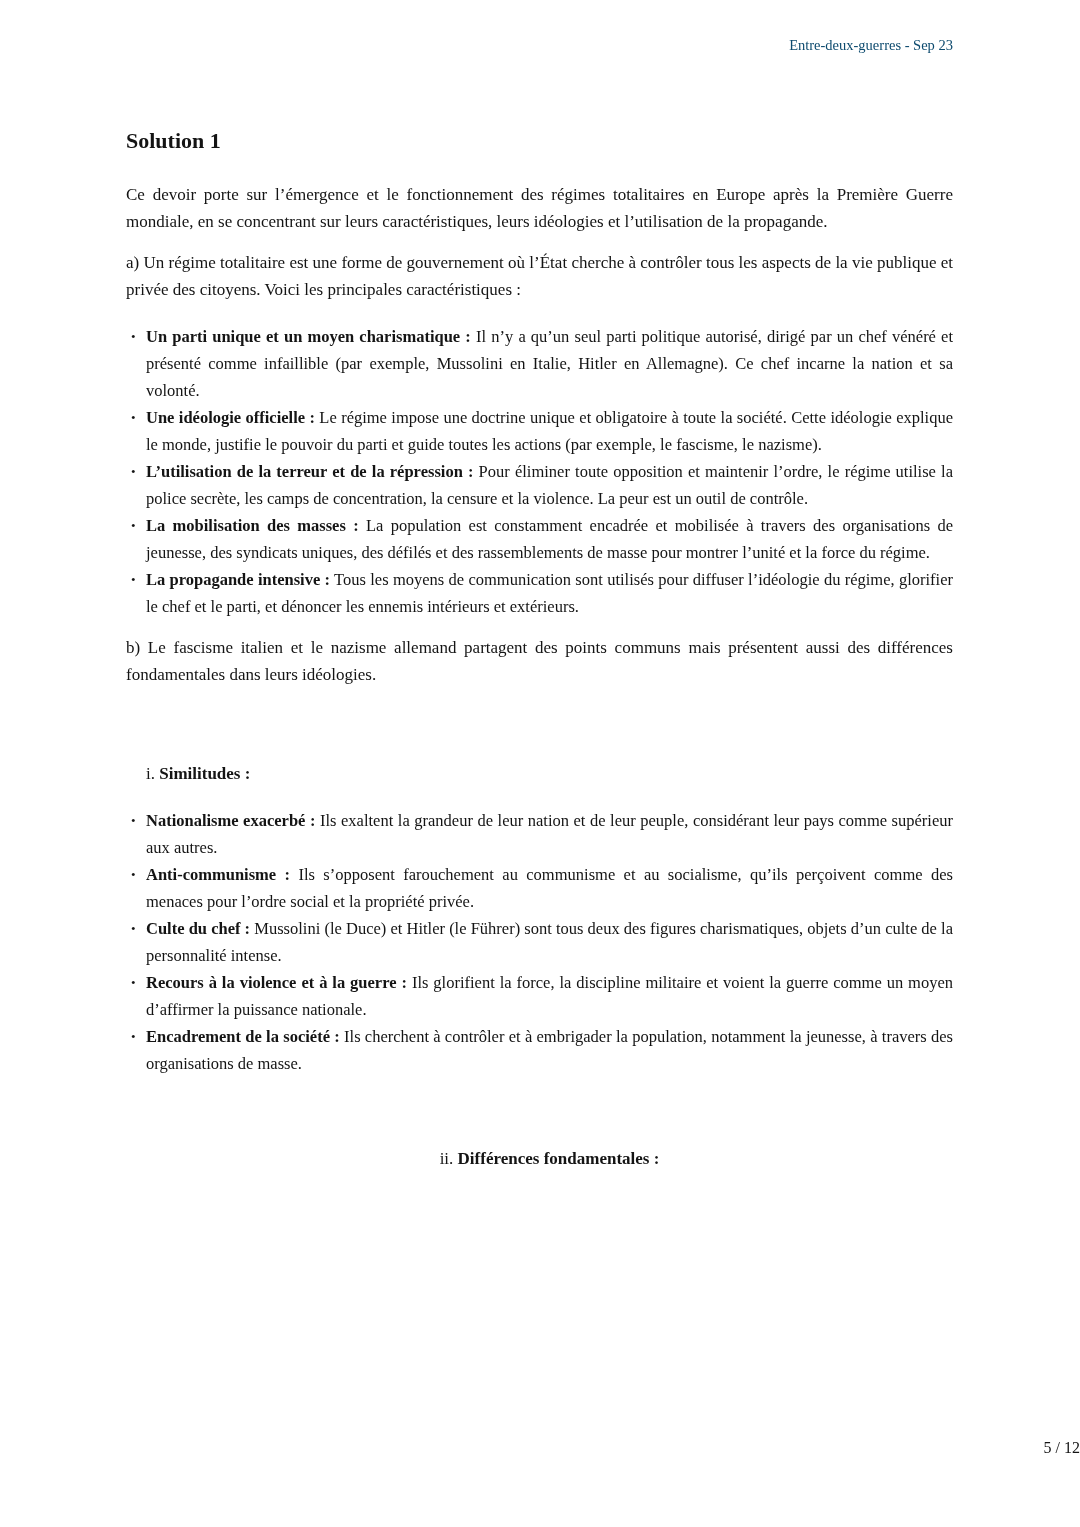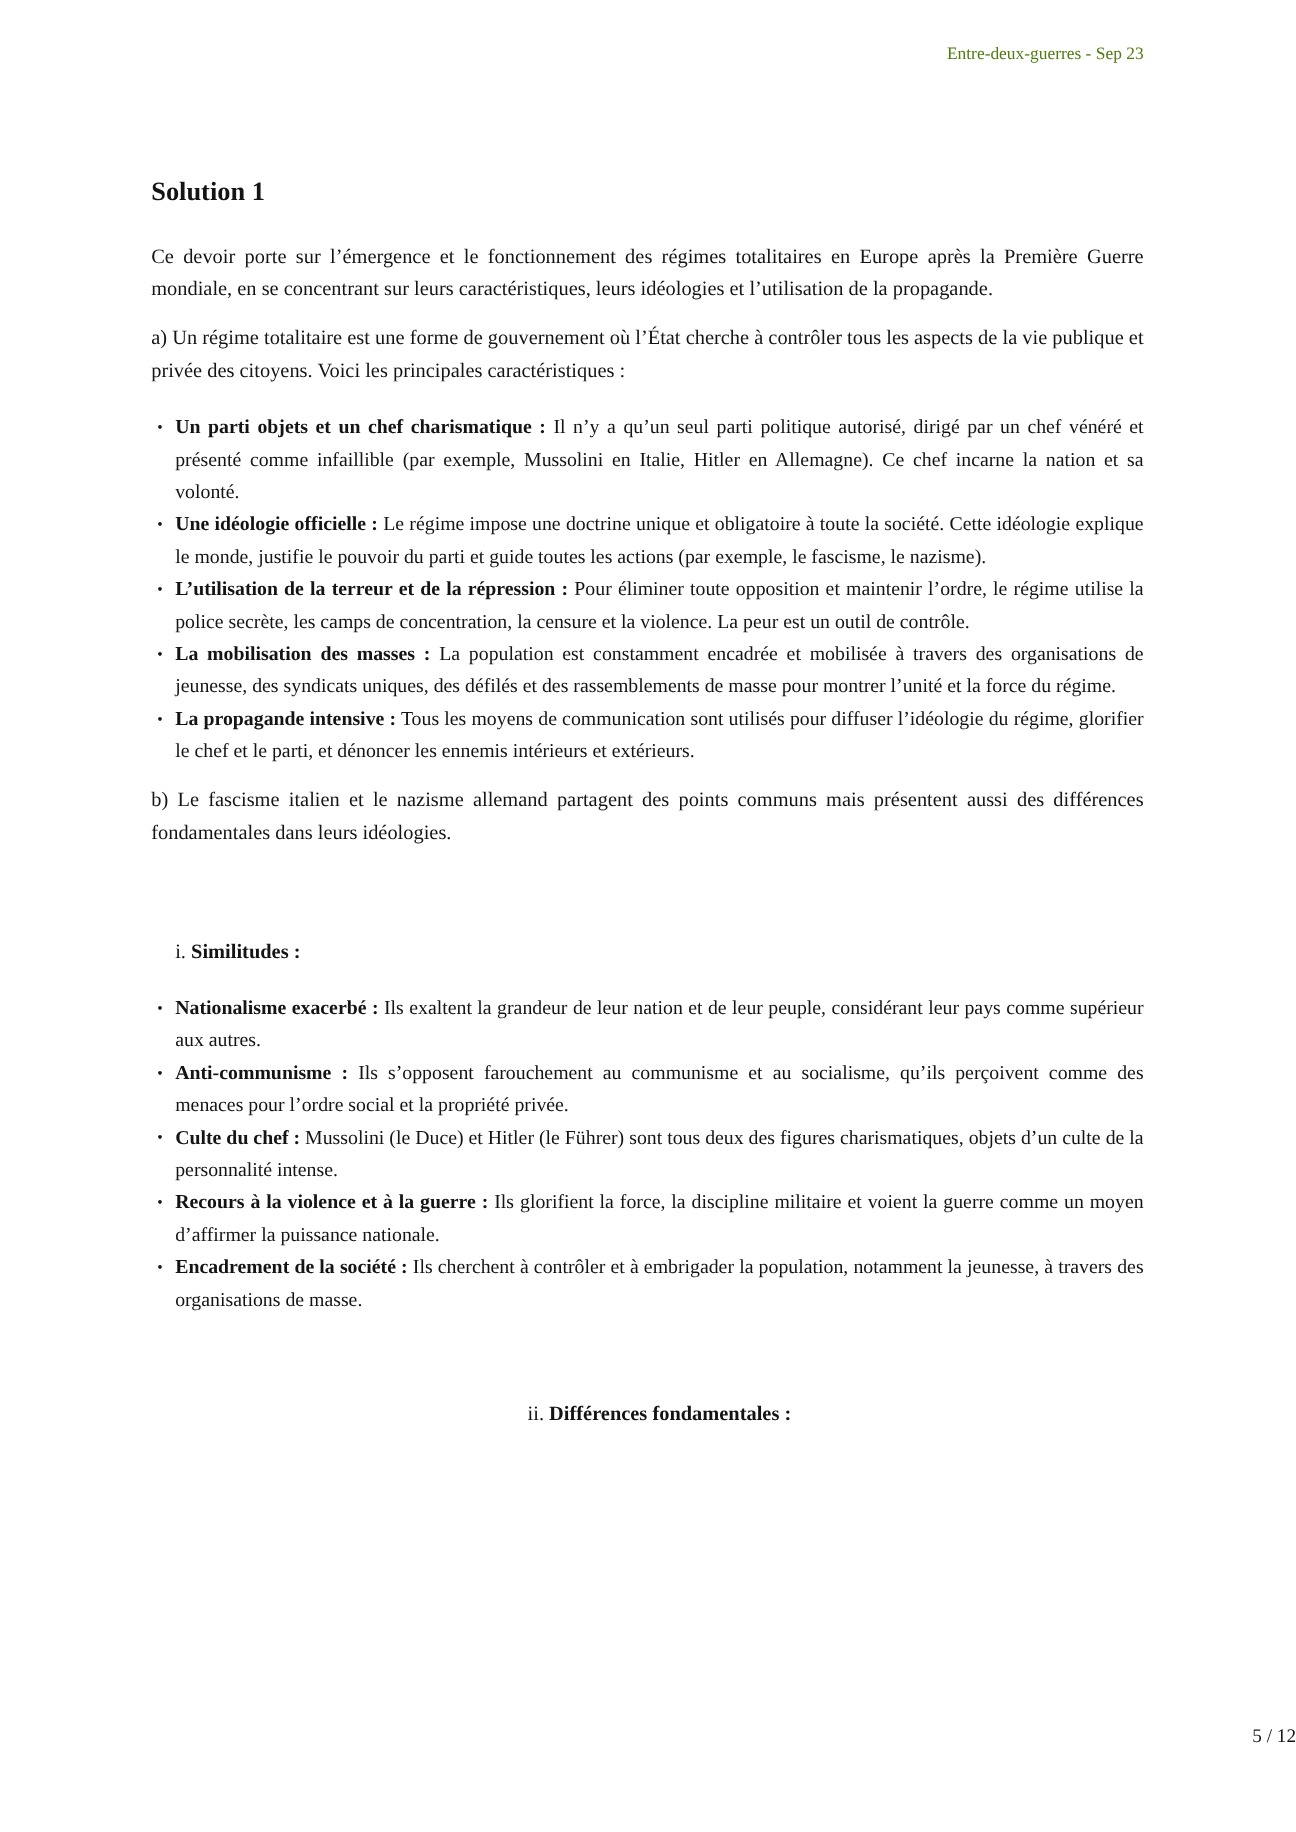--- a/index.html
+++ b/index.html
@@ -19,24 +19,24 @@
     height: 1527px;
     box-sizing: border-box;
     padding: 36px 127px 0 126px;
     background: #ffffff;
     overflow: hidden;
   }
   .header {
     text-align: right;
     font-size: 14.5px;
     line-height: 18px;
-    color: #4d7c0f;
+    color: #0c4a6e;
   }
   .title {
-    margin: 91px 0 0 0;
+    margin: 72px 0 0 0;
     font-size: 22px;
     line-height: 30px;
     font-weight: 700;
   }
   .para {
     margin: 25px 0 0 0;
     font-size: 17px;
     line-height: 27px;
     text-align: justify;
   }
@@ -91,21 +91,21 @@
   </div>
 
   <h1 class="title">Solution 1</h1>
 
   <p class="para">Ce devoir porte sur l’émergence et le fonctionnement des régimes totalitaires en Europe après la Première Guerre mondiale, en se concentrant sur leurs caractéristiques, leurs idéologies et l’utilisation de la propagande.</p>
 
   <p class="para tight">a) Un régime totalitaire est une forme de gouvernement où l’État cherche à contrôler tous les aspects de la vie publique et privée des citoyens. Voici les principales caractéristiques :</p>
 
   <ul class="bullets">
     <li>
-      <span class="bullet-label">Un parti objets et un chef charismatique :</span>
+      <span class="bullet-label">Un parti unique et un moyen charismatique :</span>
       <span>Il n’y a qu’un seul parti politique autorisé, dirigé par un chef vénéré et présenté comme infaillible (par exemple, Mussolini en Italie, Hitler en Allemagne). Ce chef incarne la nation et sa volonté.</span>
     </li>
     <li>
       <span class="bullet-label">Une idéologie officielle :</span>
       <span>Le régime impose une doctrine unique et obligatoire à toute la société. Cette idéologie explique le monde, justifie le pouvoir du parti et guide toutes les actions (par exemple, le fascisme, le nazisme).</span>
     </li>
     <li>
       <span class="bullet-label">L’utilisation de la terreur et de la répression :</span>
       <span>Pour éliminer toute opposition et maintenir l’ordre, le régime utilise la police secrète, les camps de concentration, la censure et la violence. La peur est un outil de contrôle.</span>
     </li>

